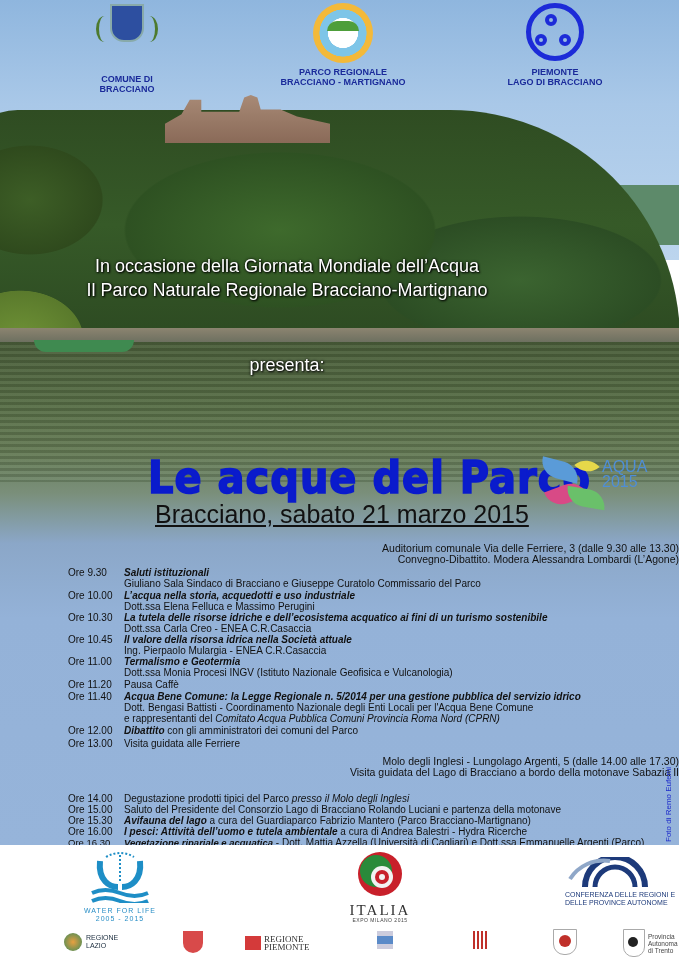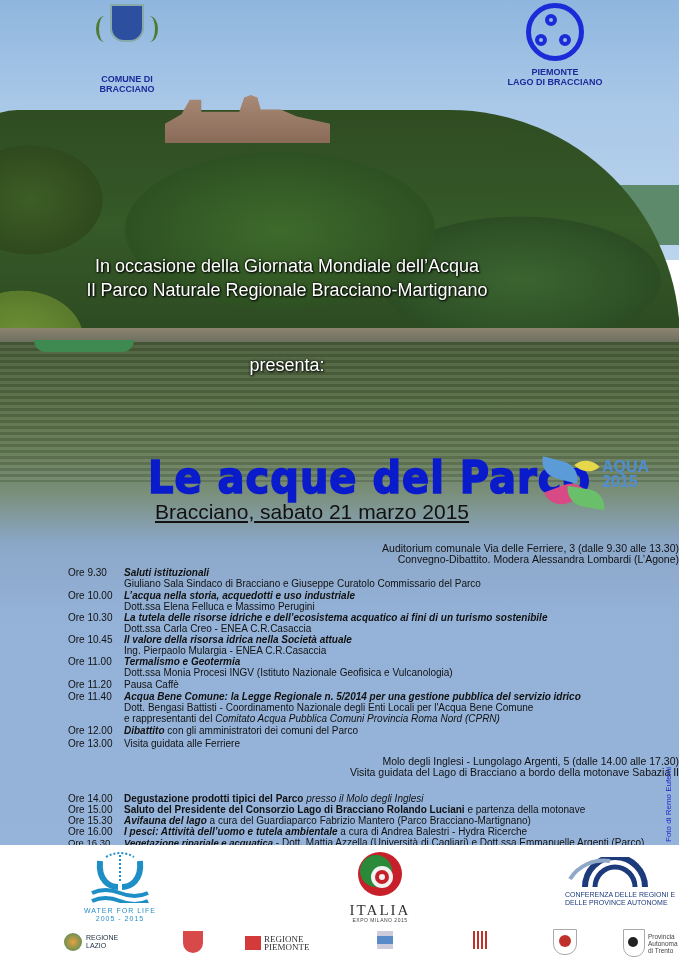--- a/index.html
+++ b/index.html
@@ -30,31 +30,31 @@
   .crest{width:30px;height:34px;margin:0 auto 2px;background:#2d4fa0;border:2px solid #8aa;border-radius:0 0 14px 14px;position:relative;}
   .crest:before{content:"";position:absolute;left:-16px;top:10px;width:14px;height:26px;border-left:3px solid #4d7a2e;border-radius:50%;}
   .crest:after{content:"";position:absolute;right:-16px;top:10px;width:14px;height:26px;border-right:3px solid #4d7a2e;border-radius:50%;}
   .sun{width:60px;height:60px;margin:0 auto 4px;border-radius:50%;background:radial-gradient(circle,#ffffff 0 35%,#7ec5e8 36% 55%,#f3b93a 56% 100%);position:relative;}
   .sun:after{content:"";position:absolute;left:14px;top:18px;width:32px;height:10px;background:#4e9e3a;border-radius:16px 16px 0 0;}
   .triskele{width:58px;height:58px;margin:0 auto 6px;border:5px solid #1c2bd8;border-radius:50%;box-sizing:border-box;position:relative;}
   .triskele span{position:absolute;width:12px;height:12px;border:4px solid #1c2bd8;border-radius:50%;box-sizing:border-box;}
 
   .headline{position:absolute;left:0;width:574px;text-align:center;color:#fff;font-size:18px;text-shadow:0 0 3px #000,1px 1px 2px #000;}
   .title{position:absolute;left:148px;top:452px;font-family:"DejaVu Sans",sans-serif;font-weight:900;font-size:40px;color:#0a1bcc;letter-spacing:1px;transform:scaleY(1.12);transform-origin:left top;-webkit-text-stroke:1.5px #0a1bcc;}
-  .subtitle{position:absolute;left:155px;top:500px;font-size:21px;color:#111;text-decoration:underline;}
-  .aqua{position:absolute;left:540px;top:455px;width:120px;height:58px;font-weight:bold;}
+  .subtitle{position:absolute;left:155px;top:500px;font-size:25px;color:#111;text-decoration:underline;}
+  .aqua{position:absolute;left:540px;top:455px;width:120px;height:58px;}
   .aqua .leaf{position:absolute;width:40px;height:18px;border-radius:0 18px 0 18px;}
   .aqua .txt{position:absolute;left:62px;top:4px;color:#4f8ed6;font-size:16px;line-height:15px;}
 
   .block-head{position:absolute;left:0;width:679px;text-align:right;font-size:10.5px;line-height:11px;color:#111;}
   .row{position:absolute;left:68px;font-size:10px;line-height:11px;color:#111;}
   .row .t{position:absolute;left:0;top:0;width:56px;font-weight:normal;}
   .row .c{position:absolute;left:56px;top:0;width:560px;}
   .it{font-style:italic;font-weight:bold;}
-  .b{font-weight:bold;}
+  .b{font-weight:normal;}
   .phone{color:#1d2bcb;}
   .credit{position:absolute;left:664px;top:842px;transform:rotate(-90deg);transform-origin:left top;font-size:8px;color:#1d2bcb;white-space:nowrap;}
 
   
   .footer{position:absolute;left:0;top:845px;width:679px;height:92px;background:#fff;margin-left:40px;}
   .flogo{position:absolute;text-align:center;}
   .wfl-txt{color:#2a8fc6;font-size:7px;letter-spacing:1px;line-height:8px;}
   .italia-txt{font-family:"Liberation Serif",serif;font-size:15px;letter-spacing:2px;color:#333;line-height:14px;}
   .small-grey{font-size:5px;color:#444;letter-spacing:.5px;}
   .conf-txt{font-size:7px;color:#1d3a7a;line-height:8px;text-align:left;}
@@ -72,20 +72,25 @@
   <div class="lake"></div>
   <div class="lake-ref"></div>
   <div class="boat"></div>
 
   <div class="logo" style="left:92px;top:4px;width:70px;">
     <div class="crest"></div>
     <div style="height:30px"></div>
     <span class="lbl">COMUNE DI</span>
     <span class="lbl">BRACCIANO</span>
   </div>
+  <div class="logo" style="left:268px;top:3px;width:150px;">
+    <div class="sun"></div>
+    <span class="lbl">PARCO REGIONALE</span>
+    <span class="lbl">BRACCIANO - MARTIGNANO</span>
+  </div>
   <div class="logo" style="left:500px;top:3px;width:110px;">
     <div class="triskele">
       <span style="left:14px;top:6px"></span>
         <span style="left:4px;top:26px"></span>
         <span style="left:28px;top:26px"></span>
     </div>
     <span class="lbl">PIEMONTE</span>
     <span class="lbl">LAGO DI BRACCIANO</span>
   </div>
 

